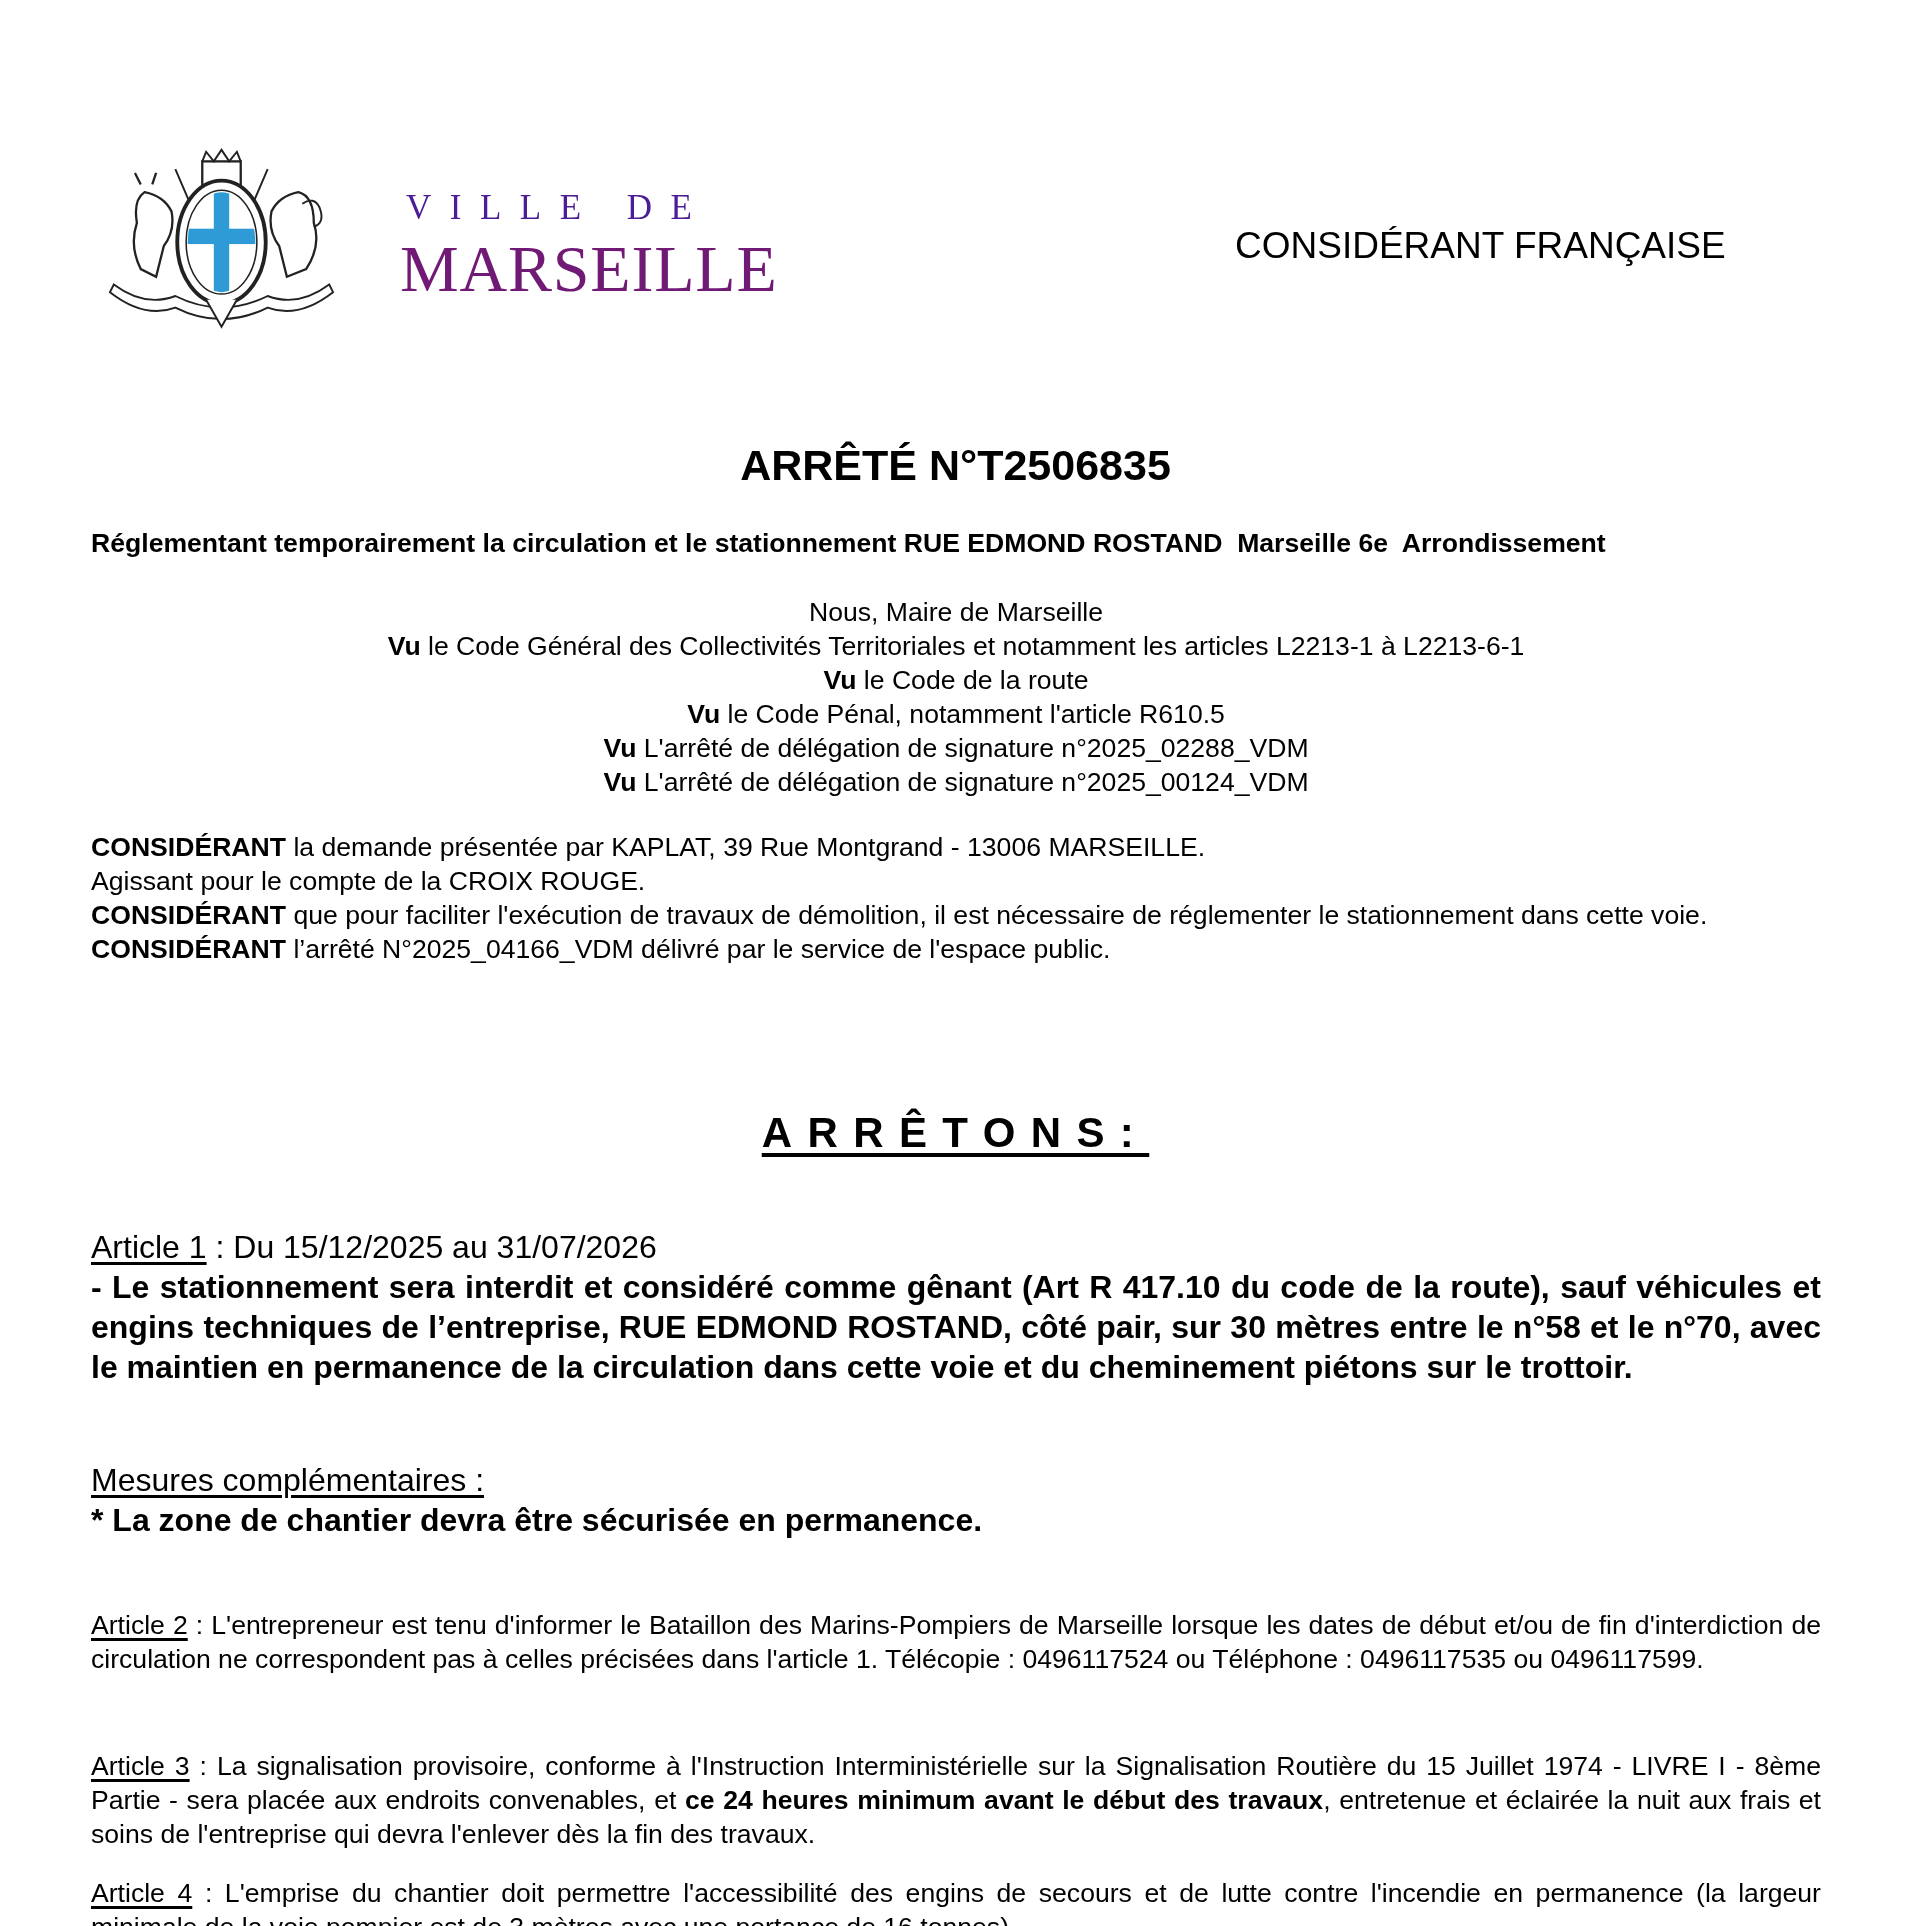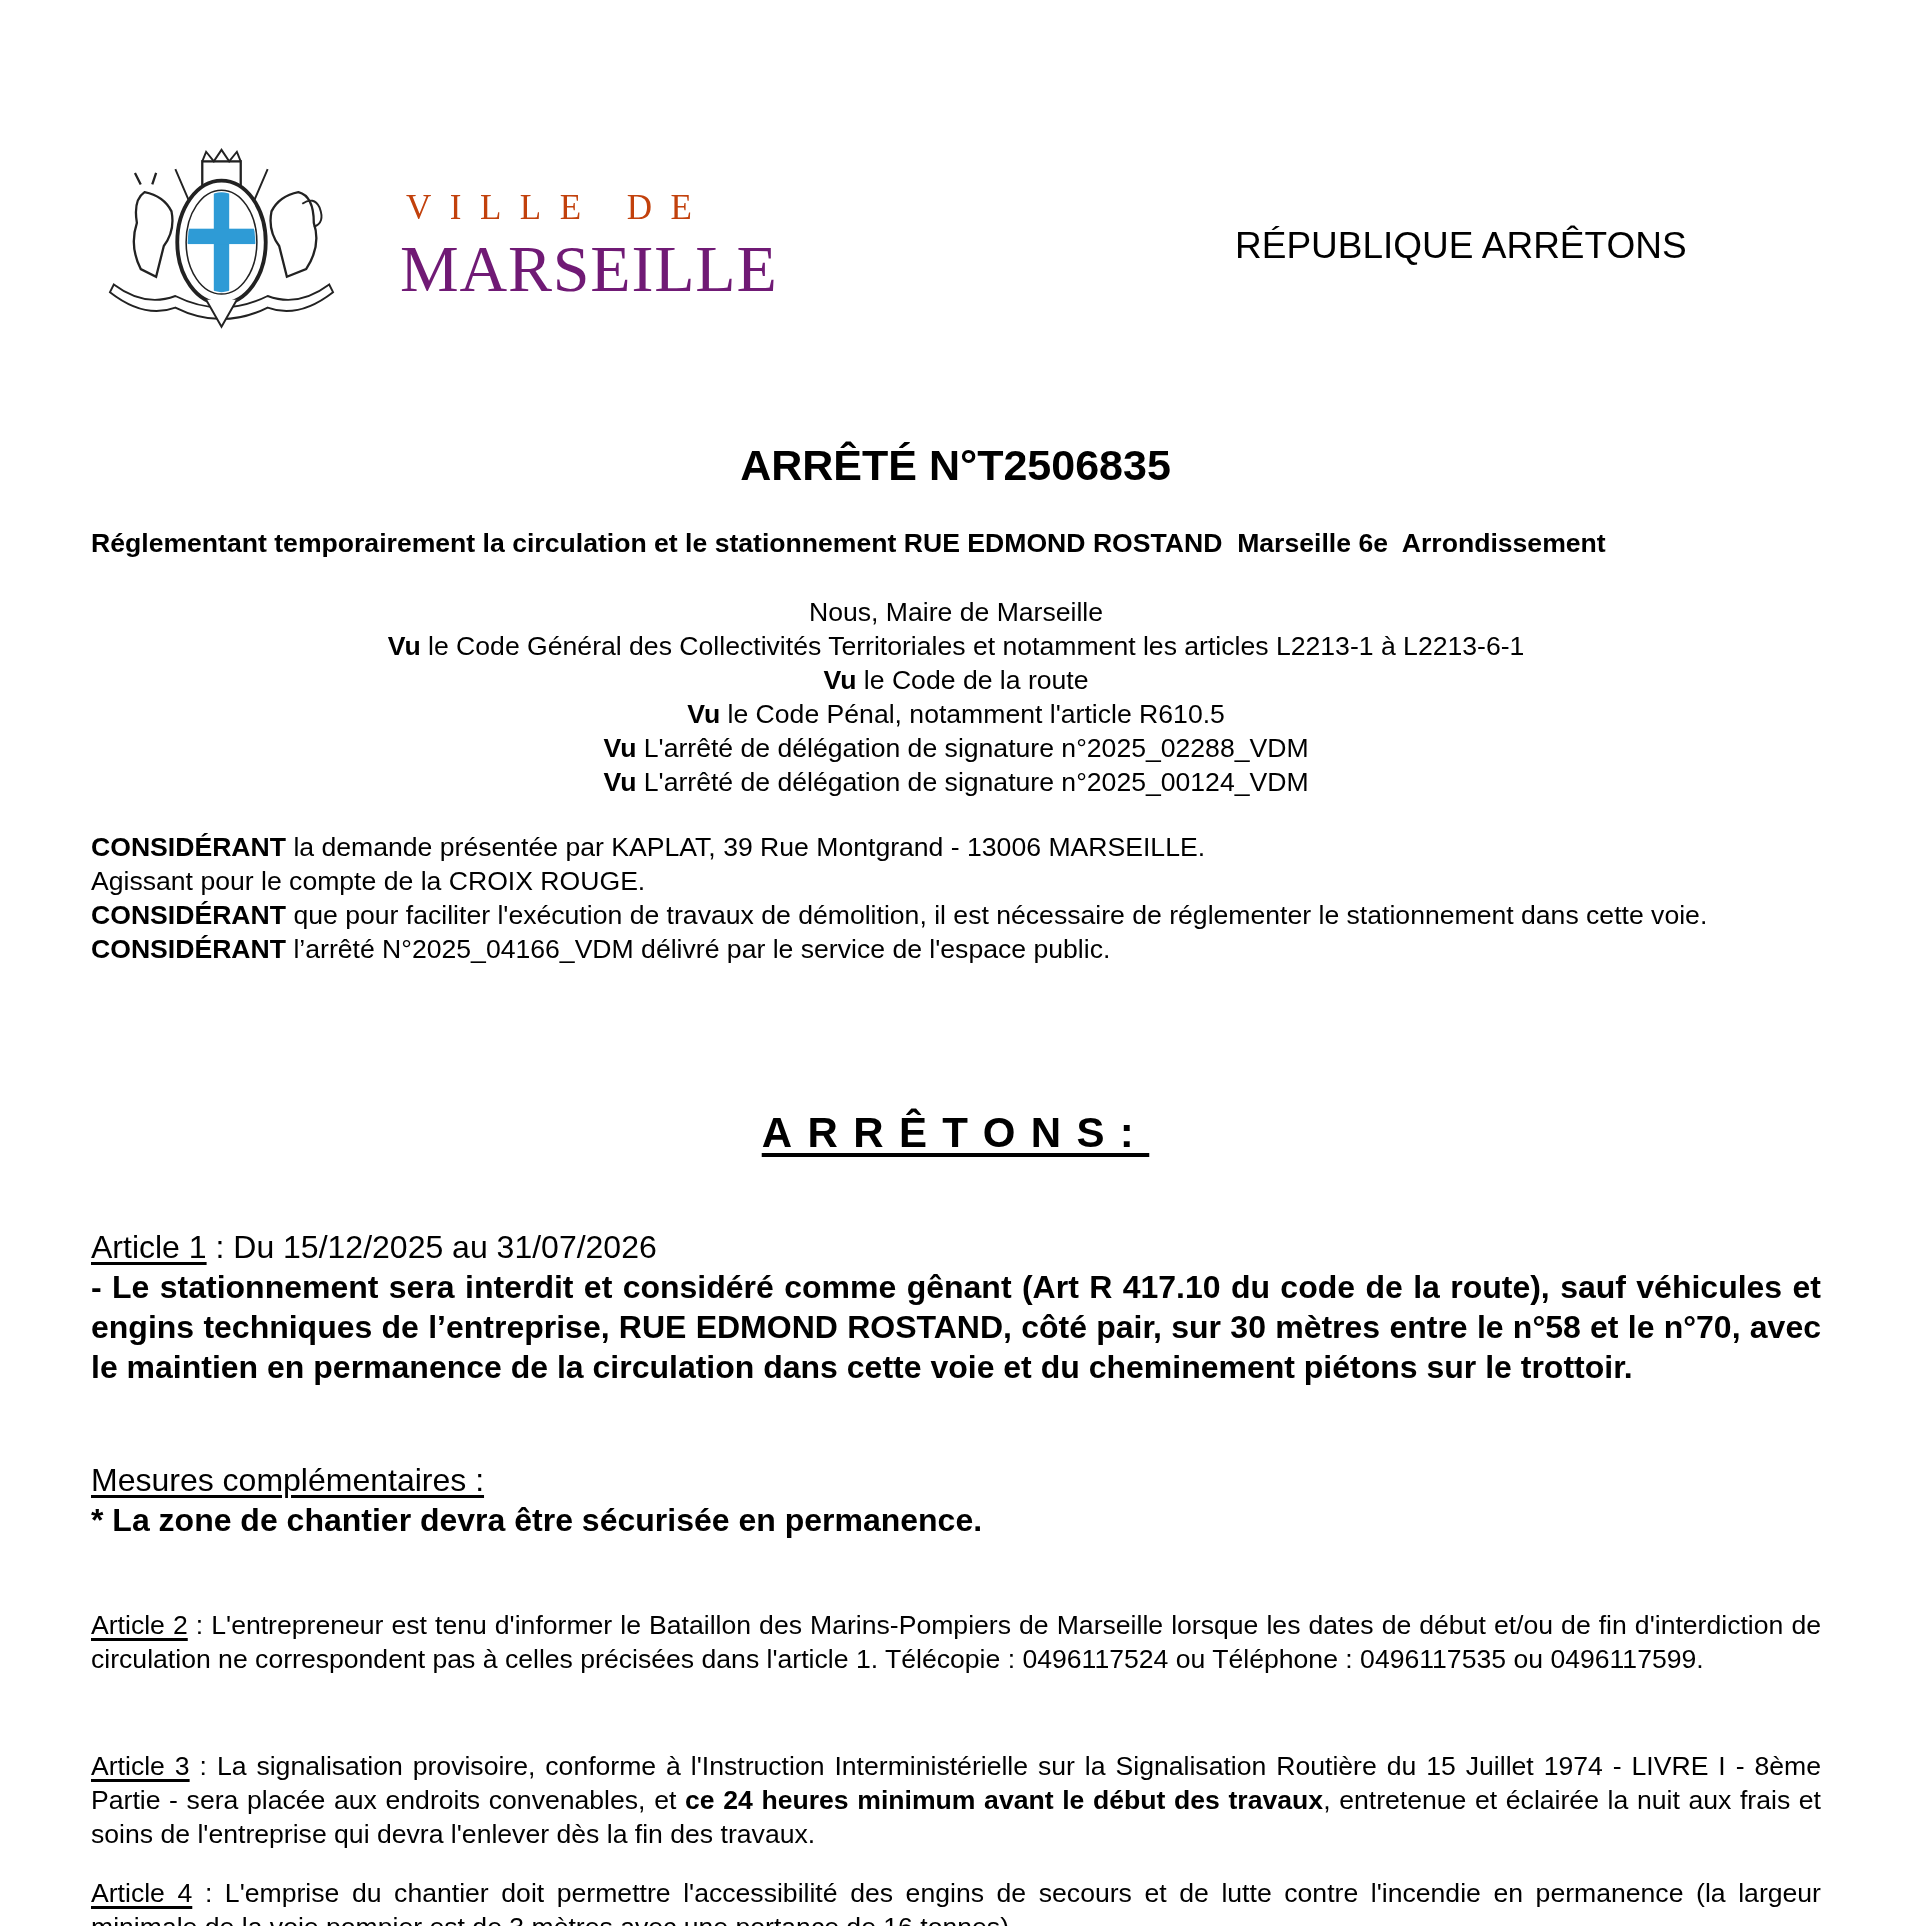--- a/index.html
+++ b/index.html
@@ -3,21 +3,21 @@
 <meta charset="utf-8">
 <style>
   html, body { margin: 0; padding: 0; background: #ffffff; }
   body { width: 1911px; height: 2703px; position: relative; overflow: hidden;
          font-family: "Liberation Sans", sans-serif; color: #000; }
   .abs { position: absolute; }
   
   #logo { left: 98px; top: 146px; width: 655px; height: 200px; }
   #crest { position: absolute; left: 0; top: 0; width: 247px; height: 200px; }
   #ville-de { position: absolute; left: 308px; top: 42px; font-family: "Liberation Serif", serif;
-              font-size: 35px; letter-spacing: 18.5px; color: #c2410c; }
+              font-size: 35px; letter-spacing: 18.5px; color: #4c1d95; }
   #marseille { position: absolute; left: 302px; top: 85px; font-family: "Liberation Serif", serif;
                font-size: 66px; letter-spacing: 0.8px; color: #701a75; }
   #republique { left: 1235px; top: 225px; font-size: 37px; }
   
   #title { left: 0; width: 1911px; top: 441px; text-align: center; font-weight: bold; font-size: 43px; }
   #subtitle { left: 91px; top: 528px; font-weight: bold; font-size: 26.6px; white-space: pre; }
   
   .body { left: 91px; width: 1730px; font-size: 26.6px; line-height: 34px; }
   .just { text-align: justify; }
   .b { font-weight: bold; }
@@ -64,21 +64,21 @@
       <rect x="300" y="110" width="40" height="280" fill="#2E9BD6"></rect>
       <rect x="230" y="215" width="180" height="40" fill="#2E9BD6"></rect>
     </g>
 
     <path d="M280 400 L320 470 L360 400" fill="#fff" stroke="#222" stroke-width="5"></path>
   </svg>
   <div id="ville-de">VILLE DE</div>
   <div id="marseille">MARSEILLE</div>
 </div>
 
-<div id="republique" class="abs">RÉPUBLIQUE ARRÊTONS</div>
+<div id="republique" class="abs">CONSIDÉRANT FRANÇAISE</div>
 
 <div id="title" class="abs">ARRÊTÉ N°T2506835</div>
 <div id="subtitle" class="abs">Réglementant temporairement la circulation et le stationnement RUE EDMOND ROSTAND  Marseille 6e  Arrondissement</div>
 
 <div id="vu-block" class="abs body">
   <p>Nous, Maire de Marseille</p>
   <p><span class="b">Vu</span><span> le Code Général des Collectivités Territoriales et notamment les articles L2213-1 à L2213-6-1</span></p>
   <p><span class="b">Vu</span><span> le Code de la route</span></p>
   <p><span class="b">Vu</span><span> le Code Pénal, notamment l'article R610.5</span></p>
   <p><span class="b">Vu</span><span> L'arrêté de délégation de signature n°2025_02288_VDM</span></p>

